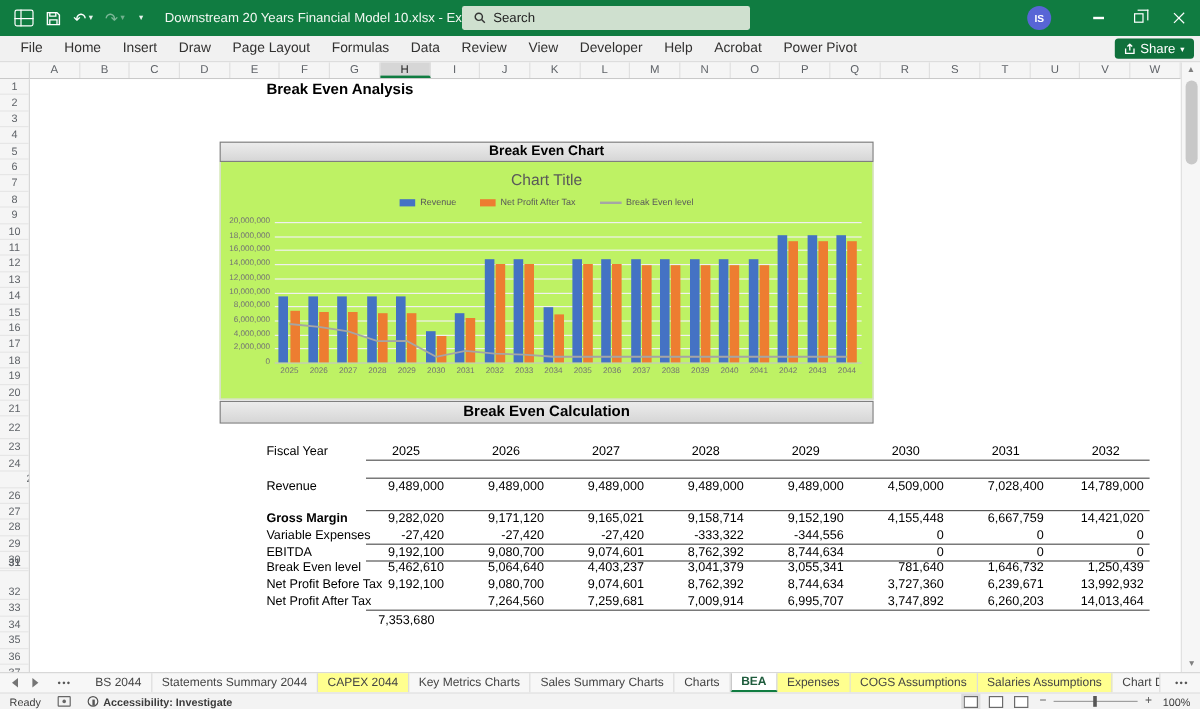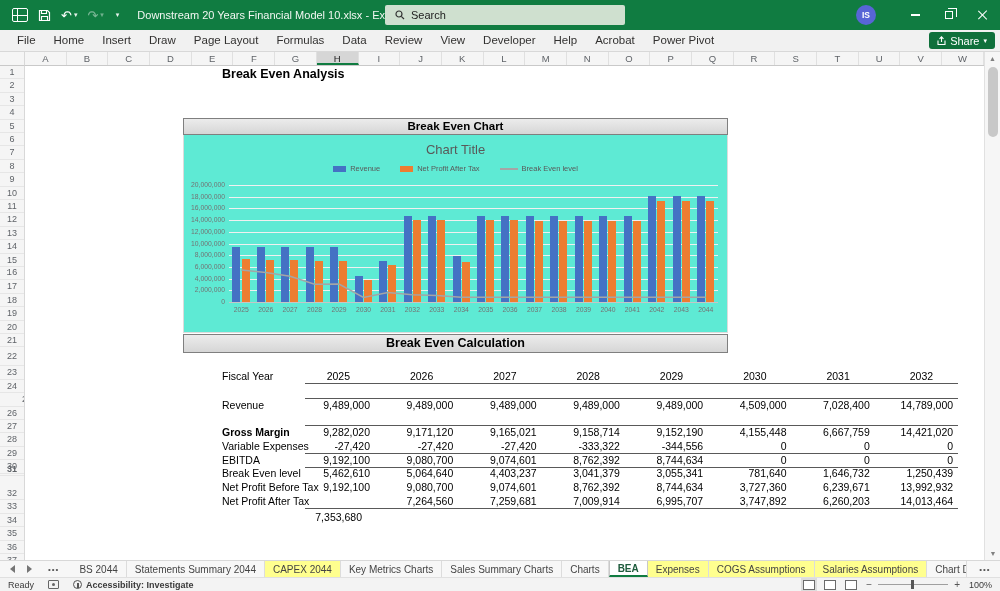--- a/index.html
+++ b/index.html
@@ -45,21 +45,21 @@
   .rowh { position:absolute; left:0; width:24px; font-size:9px; color:#5f6368; text-align:center; border-bottom:1px solid #e6e6e6; }
 
   
   .canvas { position:absolute; left:25px; top:66px; width:959px; height:494px; background:#fff; overflow:hidden; }
   .sheet-title { position:absolute; left:197px; top:1px; font-size:12.5px; font-weight:bold; color:#000; }
   .section-bar { position:absolute; left:158px; width:545px; background:linear-gradient(#ececec,#d6d6d6); border:1px solid #7f7f7f; text-align:center; font-weight:bold; color:#000; }
   .chart-bar { top:52px; height:17px; font-size:11.5px; line-height:15px; }
   .calc-bar { top:268px; height:19px; font-size:12.5px; line-height:17px; }
 
   
-  .chart-box { position:absolute; left:158px; top:69px; width:545px; height:198px; background:#5eead4; border:1px solid #dcdcdc; border-top:none; }
+  .chart-box { position:absolute; left:158px; top:69px; width:545px; height:198px; background:#bef264; border:1px solid #dcdcdc; border-top:none; }
   .chart-title { position:absolute; top:7px; width:100%; text-align:center; font-size:13px; color:#595959; }
   .legend { position:absolute; top:29px; width:100%; display:flex; justify-content:center; gap:20px; }
   .leg-item { display:flex; align-items:center; gap:4px; font-size:7.5px; color:#595959; }
   .sw-bar { width:13px; height:6px; }
   .sw-line { width:18px; height:2px; }
   .gridline { position:absolute; height:1px; background:#f0f0f0; }
   .gridline.baseline { background:#c6c6c6; }
   .ylab { position:absolute; left:0; width:41px; text-align:right; font-size:6.8px; color:#737373; }
   .xlab { position:absolute; text-align:center; font-size:6.8px; color:#737373; }
   .bar { position:absolute; }
@@ -220,21 +220,21 @@
       <div class="rowh" style="top: 67px; height: 13.4px; line-height: 13.4px;">6</div>
       <div class="rowh" style="top: 80.4px; height: 13.4px; line-height: 13.4px;">7</div>
       <div class="rowh" style="top: 93.8px; height: 13.4px; line-height: 13.4px;">8</div>
       <div class="rowh" style="top: 107.2px; height: 13.4px; line-height: 13.4px;">9</div>
       <div class="rowh" style="top: 120.6px; height: 13.4px; line-height: 13.4px;">10</div>
       <div class="rowh" style="top: 134px; height: 13.4px; line-height: 13.4px;">11</div>
       <div class="rowh" style="top: 147.4px; height: 13.4px; line-height: 13.4px;">12</div>
       <div class="rowh" style="top: 160.8px; height: 13.4px; line-height: 13.4px;">13</div>
       <div class="rowh" style="top: 174.2px; height: 13.4px; line-height: 13.4px;">14</div>
       <div class="rowh" style="top: 187.6px; height: 13.4px; line-height: 13.4px;">15</div>
-      <div class="rowh" style="top: 201px; height: 13.4px; line-height: 13.4px; font-family: Liberation Mono, monospace;">16</div>
+      <div class="rowh" style="top: 201px; height: 13.4px; line-height: 13.4px;">16</div>
       <div class="rowh" style="top: 214.4px; height: 13.4px; line-height: 13.4px;">17</div>
       <div class="rowh" style="top: 227.8px; height: 13.4px; line-height: 13.4px;">18</div>
       <div class="rowh" style="top: 241.2px; height: 13.4px; line-height: 13.4px;">19</div>
       <div class="rowh" style="top: 254.6px; height: 13.4px; line-height: 13.4px;">20</div>
       <div class="rowh" style="top: 268px; height: 13.4px; line-height: 13.4px;">21</div>
       <div class="rowh" style="top: 281.4px; height: 19px; line-height: 19px;">22</div>
       <div class="rowh" style="top: 300.4px; height: 13.4px; line-height: 13.4px;">23</div>
       <div class="rowh" style="top: 313.8px; height: 13.4px; line-height: 13.4px;">24</div>
       <div class="rowh" style="top: 327.2px; height: 13.4px; line-height: 13.4px; padding-left: 22px;">25</div>
       <div class="rowh" style="top: 340.6px; height: 13.4px; line-height: 13.4px;">26</div>

